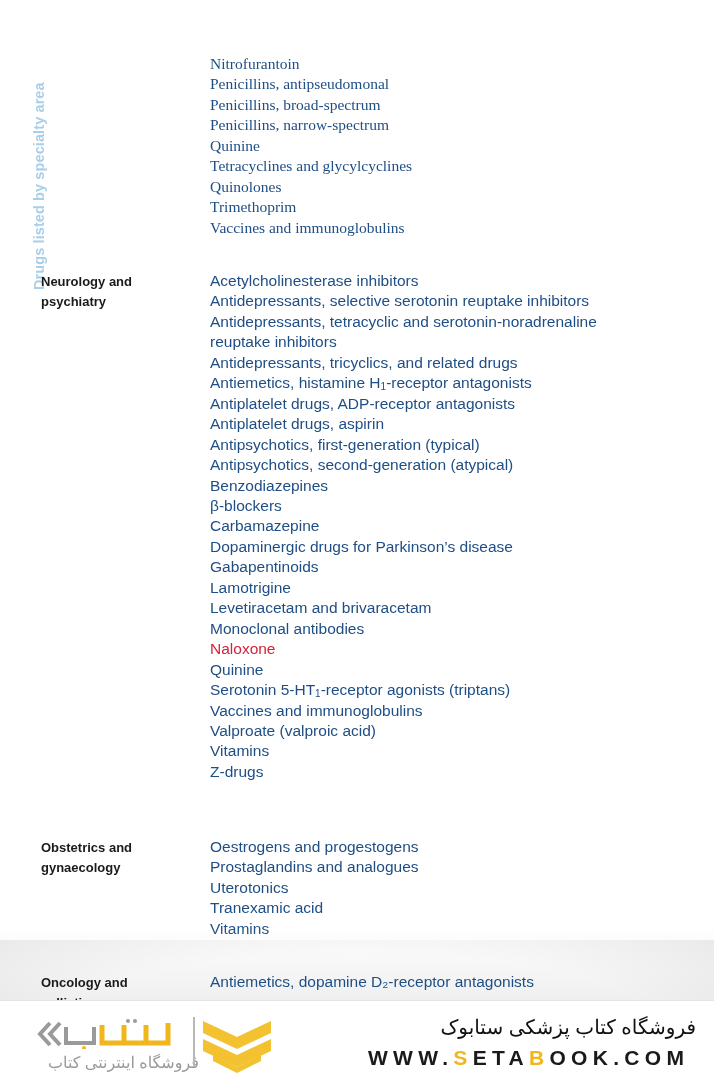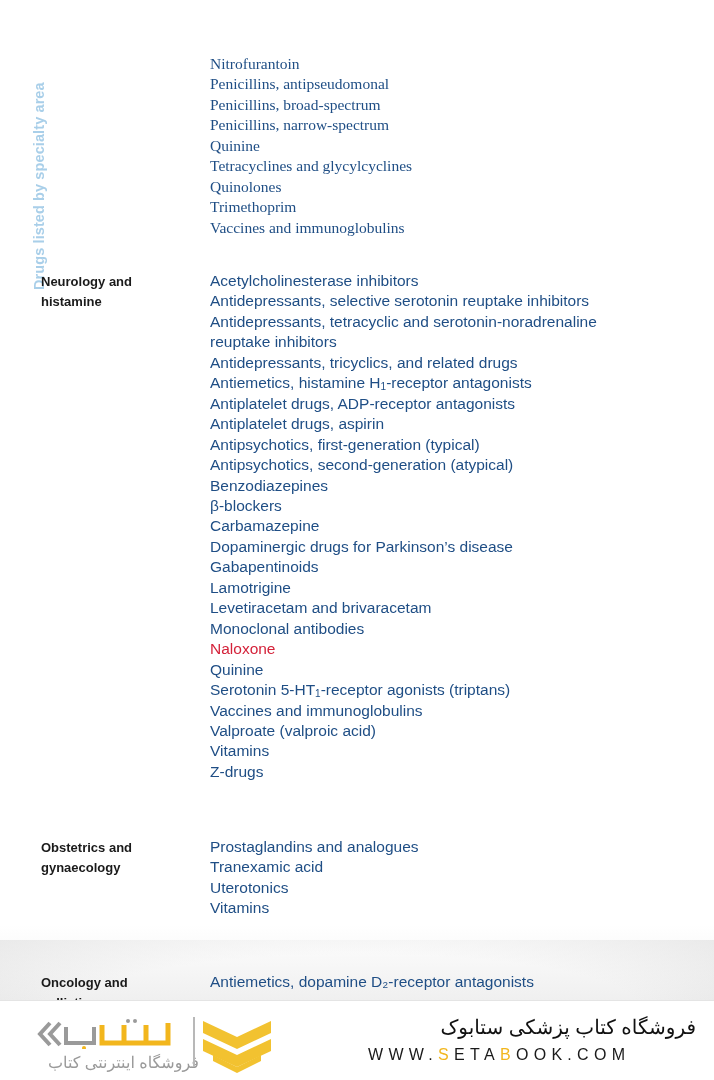--- a/index.html
+++ b/index.html
@@ -50,22 +50,22 @@
       position: absolute; left: 48px; top: 52px; font-size: 16px; color: #9a9a9a;
       direction: rtl; white-space: nowrap;
     }
     .logo-divider { position: absolute; left: 193px; top: 16px; width: 2px; height: 50px; background: #b8b8b8; }
     .logo-mark { position: absolute; left: 203px; top: 20px; width: 68px; height: 52px; }
     .fa-title {
       position: absolute; right: 18px; top: 14px; font-size: 20px; color: #111;
       direction: rtl; white-space: nowrap;
     }
     .url {
-      position: absolute; left: 368px; top: 45px; font-size: 16px; letter-spacing: 5.3px;
-      color: #1a1a1a; white-space: nowrap;
+      position: absolute; left: 368px; top: 45px; font-size: 21px; letter-spacing: 5.3px;
+      color: #1a1a1a; white-space: nowrap; font-weight: bold;
     }
     .url .hl { color: #f2b61d; }
   </style>
 </head>
 <body>
 
 <div class="page">
 
   <div class="side-label">Drugs listed by specialty area</div>
 
@@ -79,21 +79,21 @@
       <li>Tetracyclines and glycylcyclines</li>
       <li>Quinolones</li>
       <li>Trimethoprim</li>
       <li>Vaccines and immunoglobulins</li>
     </ul>
   </div>
 
   <div class="section" style="top:271px;">
     <div class="heading" style="top:1px;">
       <div>Neurology and</div>
-      <div>histamine</div>
+      <div>psychiatry</div>
     </div>
     <ul class="items" style="top:0;">
       <li>Acetylcholinesterase inhibitors</li>
       <li>Antidepressants, selective serotonin reuptake inhibitors</li>
       <li>Antidepressants, tetracyclic and serotonin-noradrenaline</li>
       <li>reuptake inhibitors</li>
       <li>Antidepressants, tricyclics, and related drugs</li>
       <li><span>Antiemetics, histamine H</span><sub>1</sub><span>-receptor antagonists</span></li>
       <li>Antiplatelet drugs, ADP-receptor antagonists</li>
       <li>Antiplatelet drugs, aspirin</li>
@@ -116,23 +116,24 @@
       <li>Z-drugs</li>
     </ul>
   </div>
 
   <div class="section" style="top:837px;">
     <div class="heading" style="top:1px;">
       <div>Obstetrics and</div>
       <div>gynaecology</div>
     </div>
     <ul class="items" style="top:0;">
+      <li>Oestrogens and progestogens</li>
       <li>Prostaglandins and analogues</li>
+      <li>Uterotonics</li>
       <li>Tranexamic acid</li>
-      <li>Uterotonics</li>
       <li>Vitamins</li>
     </ul>
   </div>
 
   <div class="fade"></div>
   <div class="fade-sides"></div>
 
   <div class="section" style="top:972px;">
     <div class="heading" style="top:1px;">
       <div>Oncology and</div>

